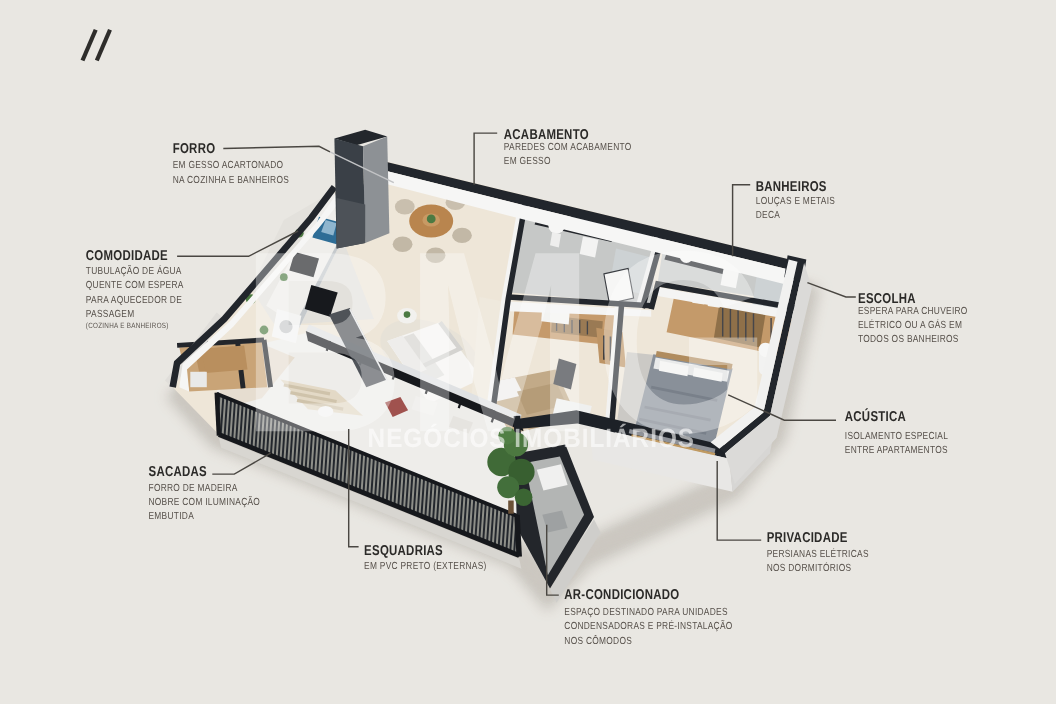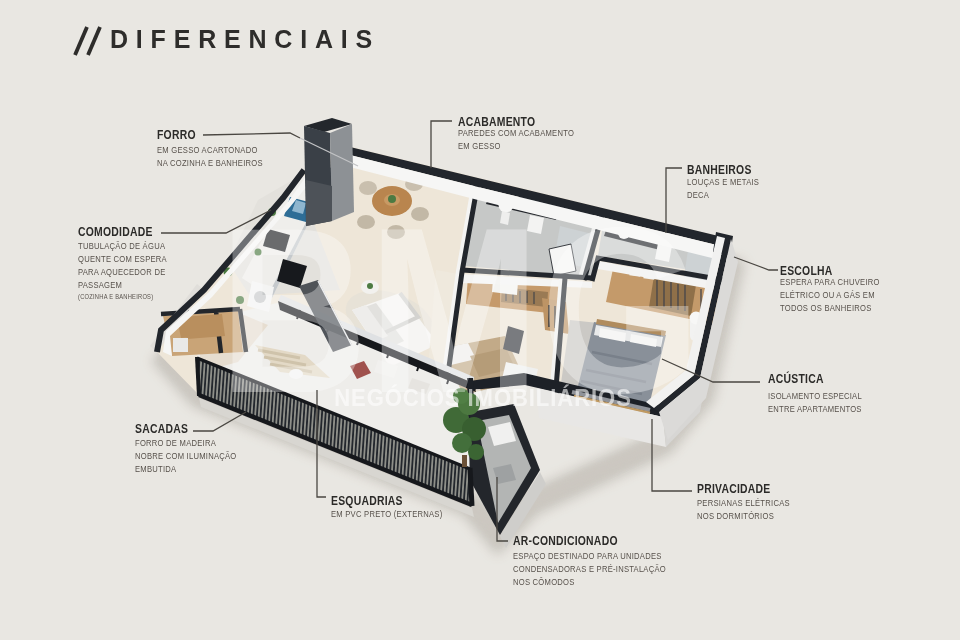--- a/index.html
+++ b/index.html
@@ -224,21 +224,20 @@
     <path d="M246,412 L213,431 L193,431"></path>
     <path d="M271,210 L226,233 L161,233"></path>
   </g>
   <path d="M300,138 L358,166" stroke="#c2c3c5" stroke-width="1.3" fill="none"></path>
 </svg>
 
 <svg style="position:absolute;left:70px;top:24px;" width="36" height="34" viewBox="0 0 36 34">
   <line x1="5" y1="31" x2="17" y2="3" stroke="#2e2d2b" stroke-width="3.8"></line>
   <line x1="18" y1="31" x2="30" y2="3" stroke="#2e2d2b" stroke-width="3.8"></line>
 </svg>
-<div class="title">DIFERENCIAIS</div>
 
 <div class="lbl" style="left:157px;top:127px;">FORRO</div>
 <div class="dsc" style="left:157px;top:144px;">EM GESSO ACARTONADO<br>NA COZINHA E BANHEIROS</div>
 
 <div class="lbl" style="left:458px;top:114px;">ACABAMENTO</div>
 <div class="dsc" style="left:458px;top:127px;">PAREDES COM ACABAMENTO<br>EM GESSO</div>
 
 <div class="lbl" style="left:687px;top:162px;">BANHEIROS</div>
 <div class="dsc" style="left:687px;top:176px;">LOUÇAS E METAIS<br>DECA</div>
 

